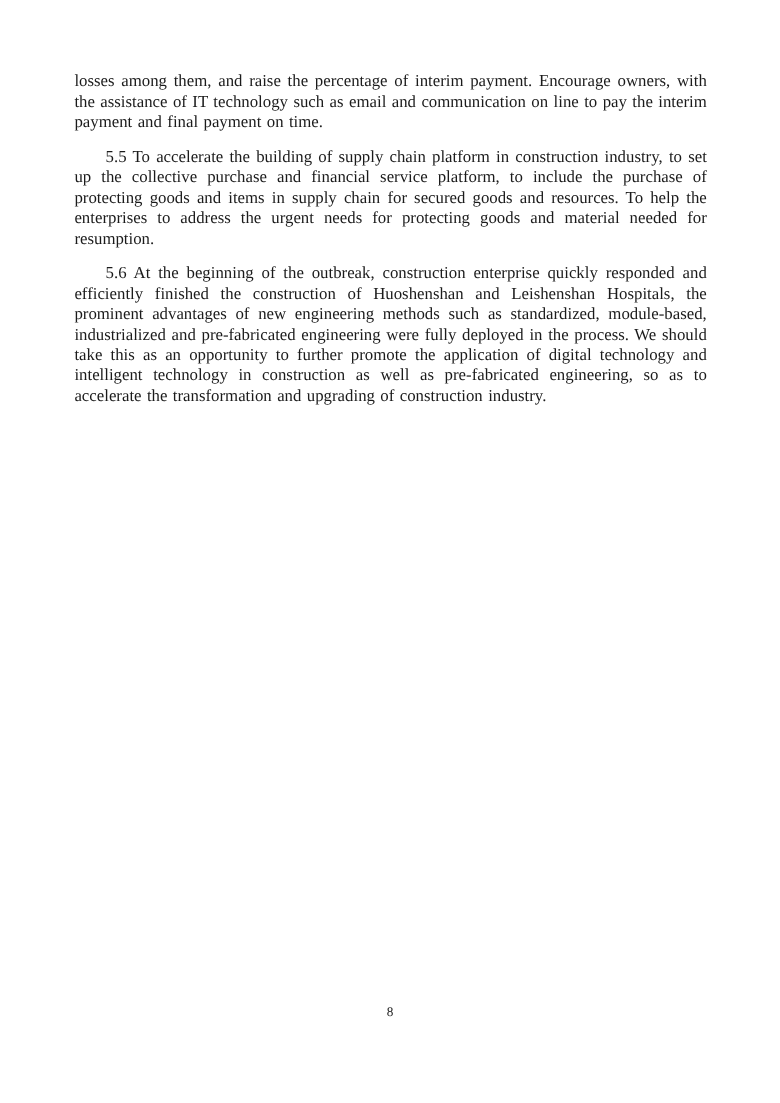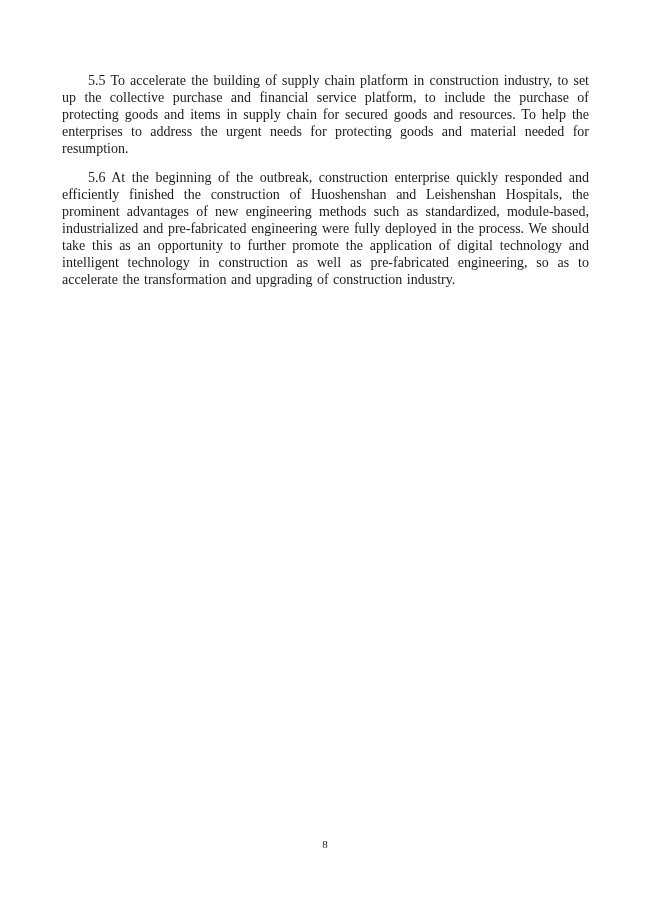--- a/index.html
+++ b/index.html
@@ -44,17 +44,18 @@
     font-size: 11px;
     line-height: 13px;
     color: #1b1b1b;
   }
 </style>
 </head>
 <body>
 
 <div class="page">
   <div class="text-block">
+    <p class="para">losses among them, and raise the percentage of interim payment. Encourage owners, with the assistance of IT technology such as email and communication on line to pay the interim payment and final payment on time.</p>
     <p class="para indented">5.5 To accelerate the building of supply chain platform in construction industry, to set up the collective purchase and financial service platform, to include the purchase of protecting goods and items in supply chain for secured goods and resources. To help the enterprises to address the urgent needs for protecting goods and material needed for resumption.</p>
     <p class="para indented">5.6 At the beginning of the outbreak, construction enterprise quickly responded and efficiently finished the construction of Huoshenshan and Leishenshan Hospitals, the prominent advantages of new engineering methods such as standardized, module-based, industrialized and pre-fabricated engineering were fully deployed in the process. We should take this as an opportunity to further promote the application of digital technology and intelligent technology in construction as well as pre-fabricated engineering, so as to accelerate the transformation and upgrading of construction industry.</p>
   </div>
   <div class="page-number">8</div>
 </div>
 
 </body></html>

